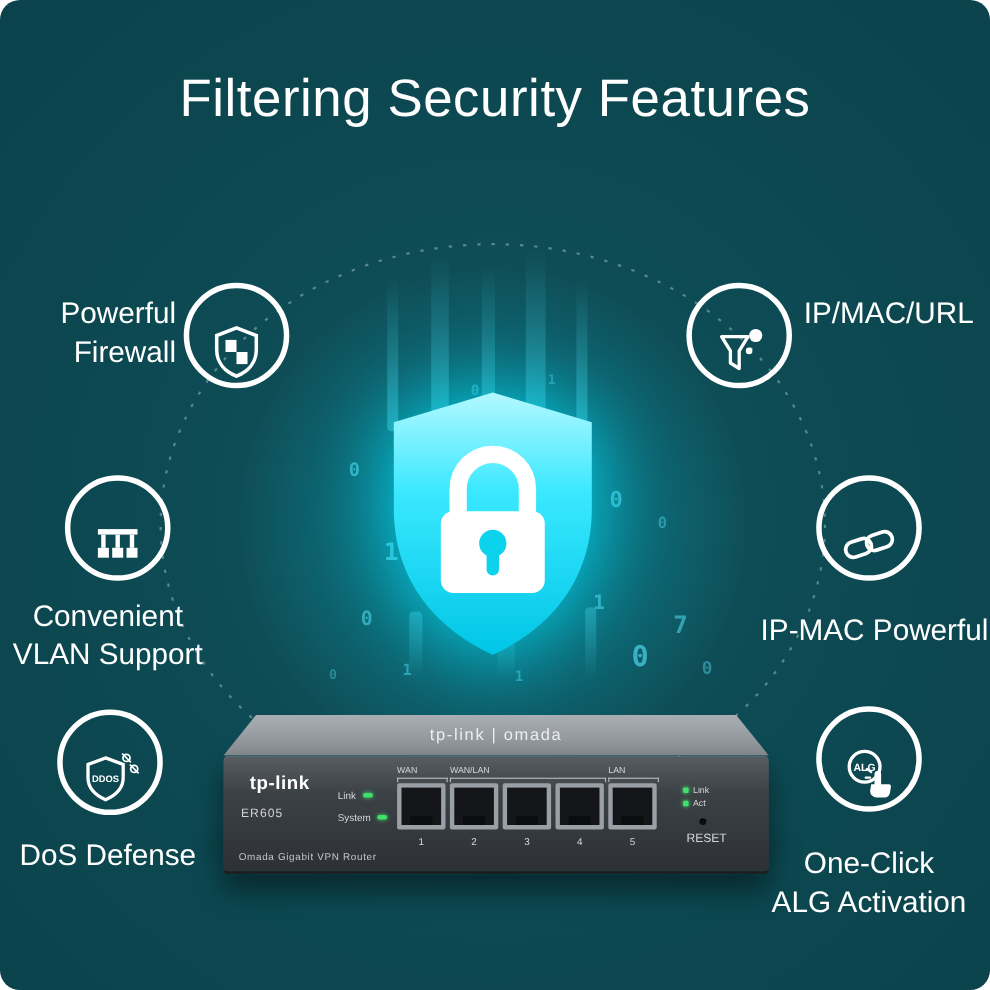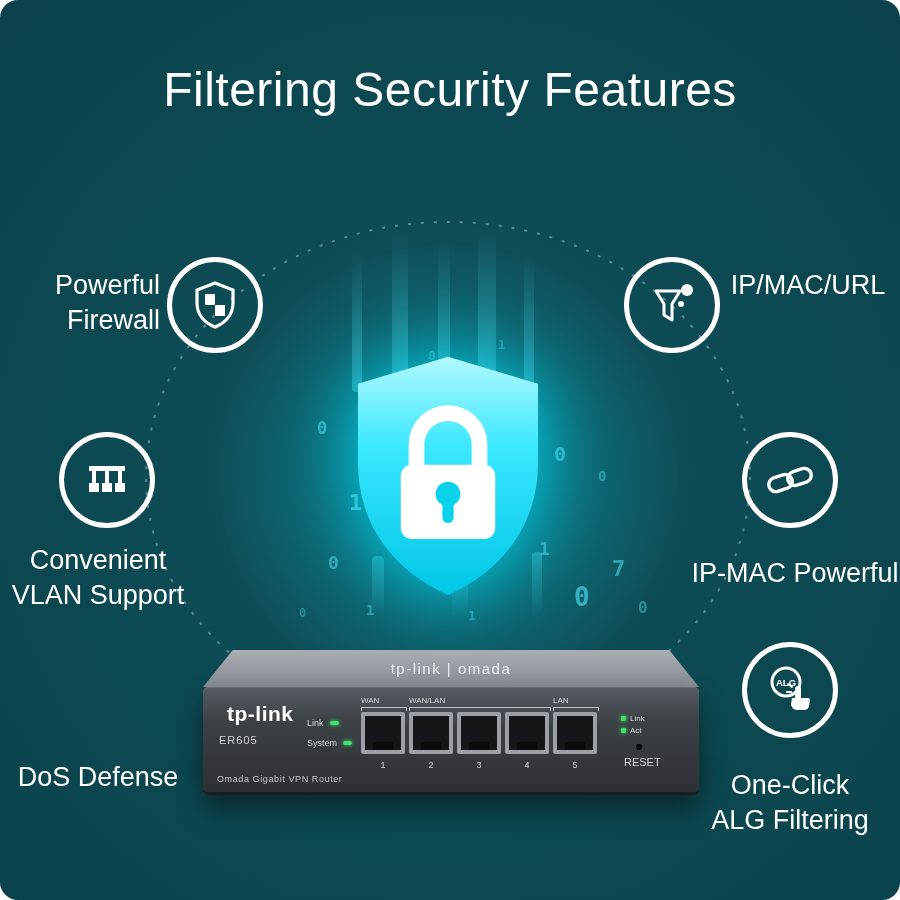--- a/index.html
+++ b/index.html
@@ -12,39 +12,39 @@
   .decor-svg{position:absolute;inset:0;}
   .glow{position:absolute;left:218px;top:245px;width:460px;height:460px;border-radius:50%;
         background:radial-gradient(circle, rgba(0,216,245,.50) 0%, rgba(0,216,245,.17) 45%, rgba(0,216,245,0) 72%);}
   .ray{position:absolute;border-radius:4px;}
   .ray.up{background:linear-gradient(to top, rgba(86,236,255,.38), rgba(86,236,255,0));}
   .ray.down{background:linear-gradient(to bottom, rgba(86,236,255,.30), rgba(86,236,255,0));}
   .digit{position:absolute;color:#5ae9ff;font-family:"DejaVu Sans Mono",monospace;font-weight:bold;}
   .shield-wrap{position:absolute;left:335px;top:350px;width:226px;height:252px;
                filter:drop-shadow(0 0 35px rgba(0,230,255,.75));}
   .icon-circle{position:absolute;width:96px;height:96px;border:5px solid #fff;border-radius:50%;
-               box-sizing:border-box;display:flex;align-items:center;justify-content:center;}
+               box-sizing:border-box;display:flex;align-items:flex-end;justify-content:center;}
   .feat-label{position:absolute;color:#fff;font-size:27px;line-height:1.28;}
   svg text{font-family:"Liberation Sans",sans-serif;}
 
   
   .router-shadow{position:absolute;left:165px;top:748px;width:570px;height:42px;
                  background:radial-gradient(ellipse at center, rgba(0,0,0,.55), rgba(0,0,0,0) 70%);
                  filter:blur(6px);}
   .router{position:absolute;left:203px;top:610px;width:496px;margin-top:40px;}
   .router-top{position:relative;height:37px;border-radius:3px 3px 0 0;
               background:linear-gradient(180deg,#a9aeb3,#858b91);
               clip-path:polygon(6% 0,94% 0,100% 100%,0 100%);
               display:flex;align-items:center;justify-content:center;
               color:rgba(255,255,255,.82);font-size:15px;letter-spacing:1.5px;}
   .router-front{position:relative;height:104px;border-radius:5px;
                 background:linear-gradient(180deg,#565c61 0%, #3c4146 32%, #2d3135 100%);
                 border-top:1px solid #6a7076;border-bottom:3px solid #1b1e21;
                 box-shadow:0 14px 26px rgba(0,0,0,.45);}
-  .tplogo{position:absolute;left:24px;top:14px;font-size:21px;font-weight:bold;color:#fff;letter-spacing:.5px;}
+  .tplogo{position:absolute;left:24px;top:14px;font-size:17px;font-weight:bold;color:#fff;letter-spacing:.5px;}
   .model{position:absolute;left:16px;top:46px;font-size:11px;color:#d2d5d8;letter-spacing:1px;}
   .product{position:absolute;left:14px;top:86px;font-size:9px;color:#c3c7ca;letter-spacing:.6px;}
   .led-row{position:absolute;display:flex;align-items:center;gap:6px;color:#d4d7d9;font-size:9px;}
   .led{width:9px;height:4px;border-radius:2px;background:#3fe169;box-shadow:0 0 4px #3fe169;}
   .led.sq{width:5px;height:5px;border-radius:1px;}
   .ports{position:absolute;left:158px;top:24px;width:236px;height:70px;}
   .bracket{position:absolute;top:-5px;height:3px;border-top:1px solid #b9bec2;
            border-left:1px solid #b9bec2;border-right:1px solid #b9bec2;}
   .pg-label{position:absolute;top:-16px;font-size:8px;color:#d6d9db;text-align:left;}
   .port{position:absolute;top:0;width:44px;height:42px;background:#9aa0a5;border-radius:2px;}
@@ -157,41 +157,53 @@
       <g transform="rotate(-18 28 28)" fill="none" stroke="#fff" stroke-width="3.4">
         <rect x="6" y="21" width="24" height="14" rx="7"></rect>
         <rect x="26" y="21" width="24" height="14" rx="7"></rect>
       </g>
     </svg>
   </div>
   <div class="feat-label" style="left:690px;top:556px;width:210px;text-align:center">
     <div>IP-MAC Powerful</div>
   </div>
 
+  <div class="icon-circle" style="left:52px;top:645px">
+    <svg viewBox="0 0 56 56" width="56" height="56">
+      <path d="M24 9 L40 15 V27 C40 37 33 43 24 47 C15 43 8 37 8 27 V15 Z" fill="none" stroke="#fff" stroke-width="3"></path>
+      <text x="24" y="31" font-size="8.5" font-weight="bold" fill="#fff" text-anchor="middle">DDOS</text>
+      <g stroke="#fff" stroke-width="1.6" fill="none">
+        <circle cx="43" cy="9" r="3.2"></circle>
+        <line x1="39" y1="5" x2="47" y2="13"></line>
+        <circle cx="50" cy="19" r="3.2"></circle>
+        <line x1="46" y1="15" x2="54" y2="23"></line>
+      </g>
+    </svg>
+  </div>
   <div class="feat-label" style="left:0;top:760px;width:196px;text-align:center">
     <div>DoS Defense</div>
   </div>
 
   <div class="icon-circle" style="left:742px;top:642px">
     <svg viewBox="0 0 56 56" width="56" height="56">
       <circle cx="24" cy="20" r="14" fill="none" stroke="#fff" stroke-width="3"></circle>
       <text x="24" y="24" font-size="9.5" font-weight="bold" fill="#fff" text-anchor="middle">ALG</text>
       <g fill="#fff">
         <rect x="33" y="24" width="6" height="16" rx="3"></rect>
         <path d="M30 36 h16 a2 2 0 0 1 2 2 l-1 6 a5 5 0 0 1 -5 4 h-7 a6 6 0 0 1 -6 -6 z"></path>
       </g>
       <g stroke="#fff" stroke-width="2" stroke-linecap="round">
         <line x1="30" y1="25" x2="26" y2="22"></line>
         <line x1="29" y1="30" x2="25" y2="30"></line>
       </g>
     </svg>
   </div>
   <div class="feat-label" style="left:679px;top:768px;width:222px;text-align:center">
     <div>One-Click</div>
-    <div>ALG Filtering</div>
+    <div>ALG Activation</div>
   </div>
 
   <div class="router-shadow"></div>
   <div class="router">
     <div class="router-top">
       <span>tp-link | omada</span>
     </div>
     <div class="router-front">
       <span class="tplogo">tp-link</span>
       <span class="model">ER605</span>

